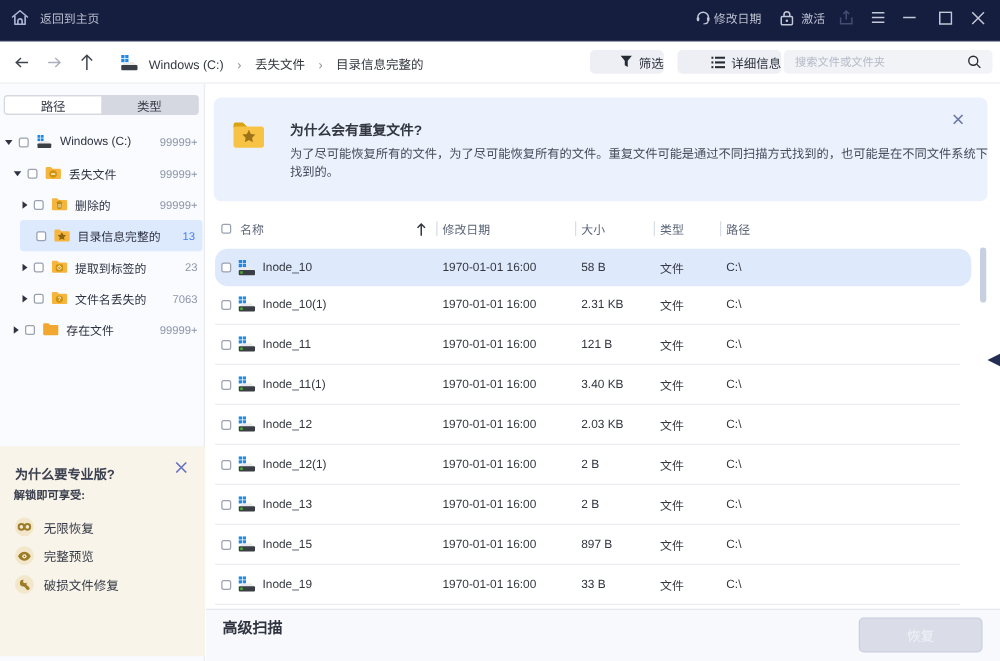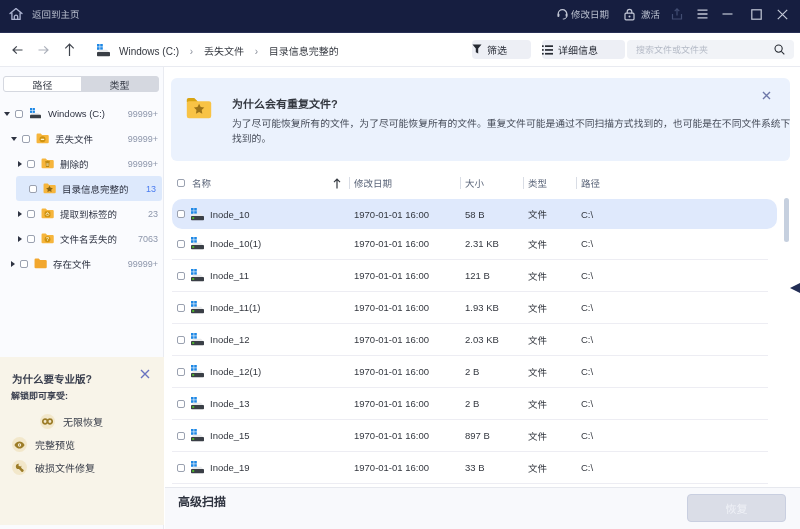--- a/index.html
+++ b/index.html
@@ -10,21 +10,21 @@
 
 .titlebar { position:absolute; left:0; top:0; width:800px; height:33px; background:#161e40; border-bottom:1px solid #272f55; }
 .titlebar .it { position:absolute; top:0; height:28px; display:flex; align-items:center; }
 .titlebar .txt { font-size:9.5px; color:#b9bfce; }
 
 
 .toolbar { position:absolute; left:0; top:34px; width:800px; height:33px; background:#fff; border-bottom:1px solid #e9ebf1; }
 .toolbar .it { position:absolute; top:0; height:32px; display:flex; align-items:center; }
 .crumbs { font-size:10px; color:#33373f; }
 .crumb-sep { color:#8a8f9a; margin:0 8px; font-size:10px; }
-.tb-btn { position:absolute; top:6px; height:19px; background:#edeff5; border-radius:4px; display:flex; align-items:center; justify-content:flex-start; font-size:10px; color:#2a2e38; }
+.tb-btn { position:absolute; top:6px; height:19px; background:#edeff5; border-radius:4px; display:flex; align-items:center; justify-content:flex-end; font-size:10px; color:#2a2e38; }
 .searchbox { position:absolute; left:627px; top:6px; width:167px; height:19px; background:#f1f3f7; border-radius:4px; display:flex; align-items:center; font-size:9px; color:#b4bac6; padding:0 9px; }
 
 
 .sidebar { position:absolute; left:0; top:67px; width:164px; height:462px; background:#fafbfe; border-right:1px solid #e9ebf1; }
 .tabs { position:absolute; left:3px; top:9px; width:156px; height:16px; display:flex; border:1px solid #d5d8e0; border-radius:3px; overflow:hidden; background:#d5d8e0; }
 .tab { flex:1; display:flex; align-items:center; justify-content:center; font-size:10px; color:#3a3f4a; }
 .tab.on { background:#fff; }
 .tree { position:absolute; left:0; top:34px; width:164px; }
 .trow { position:relative; height:25px; display:flex; align-items:center; font-size:9.5px; color:#2e3342; }
 .trow .cnt { position:absolute; right:6px; font-size:9px; color:#8d96ab; }
@@ -34,21 +34,21 @@
 .tri.open { border-left:3.5px solid transparent; border-right:3.5px solid transparent; border-top:4.5px solid #2e3342; border-bottom:none; margin-top:1px; }
 .cb { width:8px; height:8px; border:1px solid #9aa1b0; border-radius:2px; background:#fff; margin-right:6px; flex:none; }
 .fico { margin-right:6px; flex:none; }
 
 
 .promo { position:absolute; left:0; top:290px; width:164px; height:168px; background:#f8f4e9; }
 .promo h3 { position:absolute; left:12px; top:14px; font-size:10.5px; color:#3c4150; font-weight:bold; }
 .promo .x { position:absolute; right:14px; top:12px; }
 .promo .sub { position:absolute; left:11px; top:32px; font-size:9px; font-weight:bold; color:#3c4150; }
 .pitem { display:flex; align-items:center; margin-top:10px; font-size:10px; color:#363b47; height:13px; }
-.pitem:first-child { margin-top:0;padding-left:28px; }
+.pitem:first-child { margin-top:0; }
 .picon { width:15px; height:15px; border-radius:50%; background:#f2e7ca; display:flex; align-items:center; justify-content:center; margin:0 8px 0 12px; flex:none; }
 .probtn { position:absolute; left:5px; top:141px; width:155px; height:22px; border-radius:4px;
   background:linear-gradient(90deg,#f5511d,#fb7d22); color:#fff; font-size:10px; display:flex; align-items:center; justify-content:center; }
 
 
 .content { position:absolute; left:165px; top:67px; width:635px; height:462px; background:#fff; }
 .banner { position:absolute; left:6px; top:11px; width:619px; height:83px; background:#ebf2fd; border-radius:6px; }
 .banner h3 { position:absolute; left:61px; top:17px; font-size:11px; color:#33373f; font-weight:bold; }
 .banner p { position:absolute; left:61px; top:39px; width:565px; font-size:9.8px; color:#464c59; line-height:14.5px; }
 .banner .x { position:absolute; right:19px; top:13px; }
@@ -381,21 +381,21 @@
         <div class="c" style="left:12px;"><div class="cb" style="margin-right:5px;"></div><svg width="15" height="13" viewBox="0 0 15 13" style="margin-right:5px;">
             <rect x="1" y="0" width="2.6" height="2.6" fill="#1e88e5"></rect>
             <rect x="4.2" y="0" width="2.6" height="2.6" fill="#1e88e5"></rect>
             <rect x="1" y="3.2" width="2.6" height="2.6" fill="#1e88e5"></rect>
             <rect x="4.2" y="3.2" width="2.6" height="2.6" fill="#1e88e5"></rect>
             <path d="M1.5 8.5 L3 5.8 H11 L13.5 8.5 Z" fill="#e9eaec"></path>
             <rect x="1" y="8" width="13" height="4.2" rx="0.8" fill="#3a3f46"></rect>
             <rect x="2.2" y="9" width="2" height="2" fill="#4caf2e"></rect>
           </svg>Inode_11(1)</div>
         <div class="c" style="left:189px;">1970-01-01 16:00</div>
-        <div class="c" style="left:300px;">1.93 KB</div>
+        <div class="c" style="left:300px;">3.40 KB</div>
         <div class="c" style="left:363px;">文件</div>
         <div class="c" style="left:416px;">C:\</div>
       </div>
       <div class="row">
         <div class="c" style="left:12px;"><div class="cb" style="margin-right:5px;"></div><svg width="15" height="13" viewBox="0 0 15 13" style="margin-right:5px;">
             <rect x="1" y="0" width="2.6" height="2.6" fill="#1e88e5"></rect>
             <rect x="4.2" y="0" width="2.6" height="2.6" fill="#1e88e5"></rect>
             <rect x="1" y="3.2" width="2.6" height="2.6" fill="#1e88e5"></rect>
             <rect x="4.2" y="3.2" width="2.6" height="2.6" fill="#1e88e5"></rect>
             <path d="M1.5 8.5 L3 5.8 H11 L13.5 8.5 Z" fill="#e9eaec"></path>

